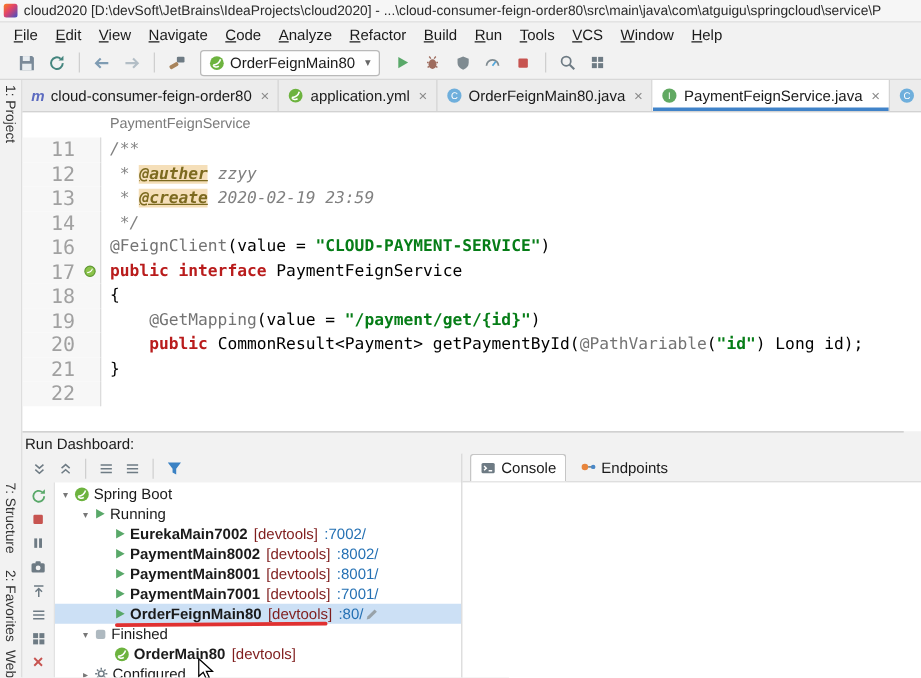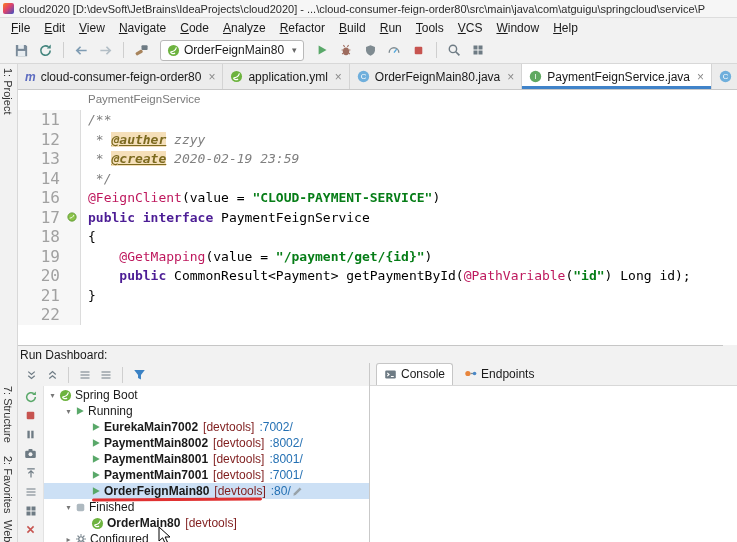--- a/index.html
+++ b/index.html
@@ -47,23 +47,23 @@
   #editor{position:absolute;top:108px;left:18px;right:0;height:237px;background:#FFF;font-family:"DejaVu Sans Mono",monospace;font-size:13px;overflow:hidden;padding-top:2px;box-sizing:border-box}
   .eline{display:flex;height:19.5px;align-items:center}
   .lno{width:42px;text-align:right;color:#A1A1A1;font-size:16px;flex:none;padding-right:4px;height:100%;display:flex;align-items:center;justify-content:flex-end;background:#F7F7F7}
   .gico{width:17px;flex:none;display:flex;align-items:center;justify-content:center;height:100%;background:#F7F7F7;border-right:1px solid #DCDCDC;box-sizing:border-box}
   .caret-line{background:#FBF2CC}
   .caret-line .lno,.caret-line .gico{background:#F6EDC5;color:#6A6A6A}
   .ecode{white-space:pre;padding-left:7px}
   .c-plain{color:#000}
   .c-doc{color:#808080;font-style:italic}
   .c-doctag{color:#7C6A1F;font-style:italic;font-weight:bold;text-decoration:underline;background:#F5DFB9}
-  .c-ann{color:#be185d}
+  .c-ann{color:#737373}
   .c-annhl{color:#7E3A00;background:#F5A04C}
-  .c-kw{color:#4c1d95;font-weight:bold}
+  .c-kw{color:#b91c1c;font-weight:bold}
   .c-str{color:#067D17;font-weight:bold}
 
   
   #rd-header{position:absolute;top:345px;left:18px;right:14px;height:18px;border-top:1px solid #C6C6C6;display:flex;align-items:center;padding-left:2px;box-sizing:border-box;background:#F2F2F2}
   #rd-title{font-size:12px;color:#1A1A1A}
 
   
   #rundash{position:absolute;top:363px;left:18px;right:0;bottom:0;display:flex}
   #rd-left{width:352px;flex:none;display:flex;flex-direction:column;border-right:1px solid #C9C9C9;box-sizing:border-box}
   #rd-left-toolbar{height:23px;flex:none;display:flex;align-items:center;padding-left:3px;gap:1px;background:#F2F2F2}

